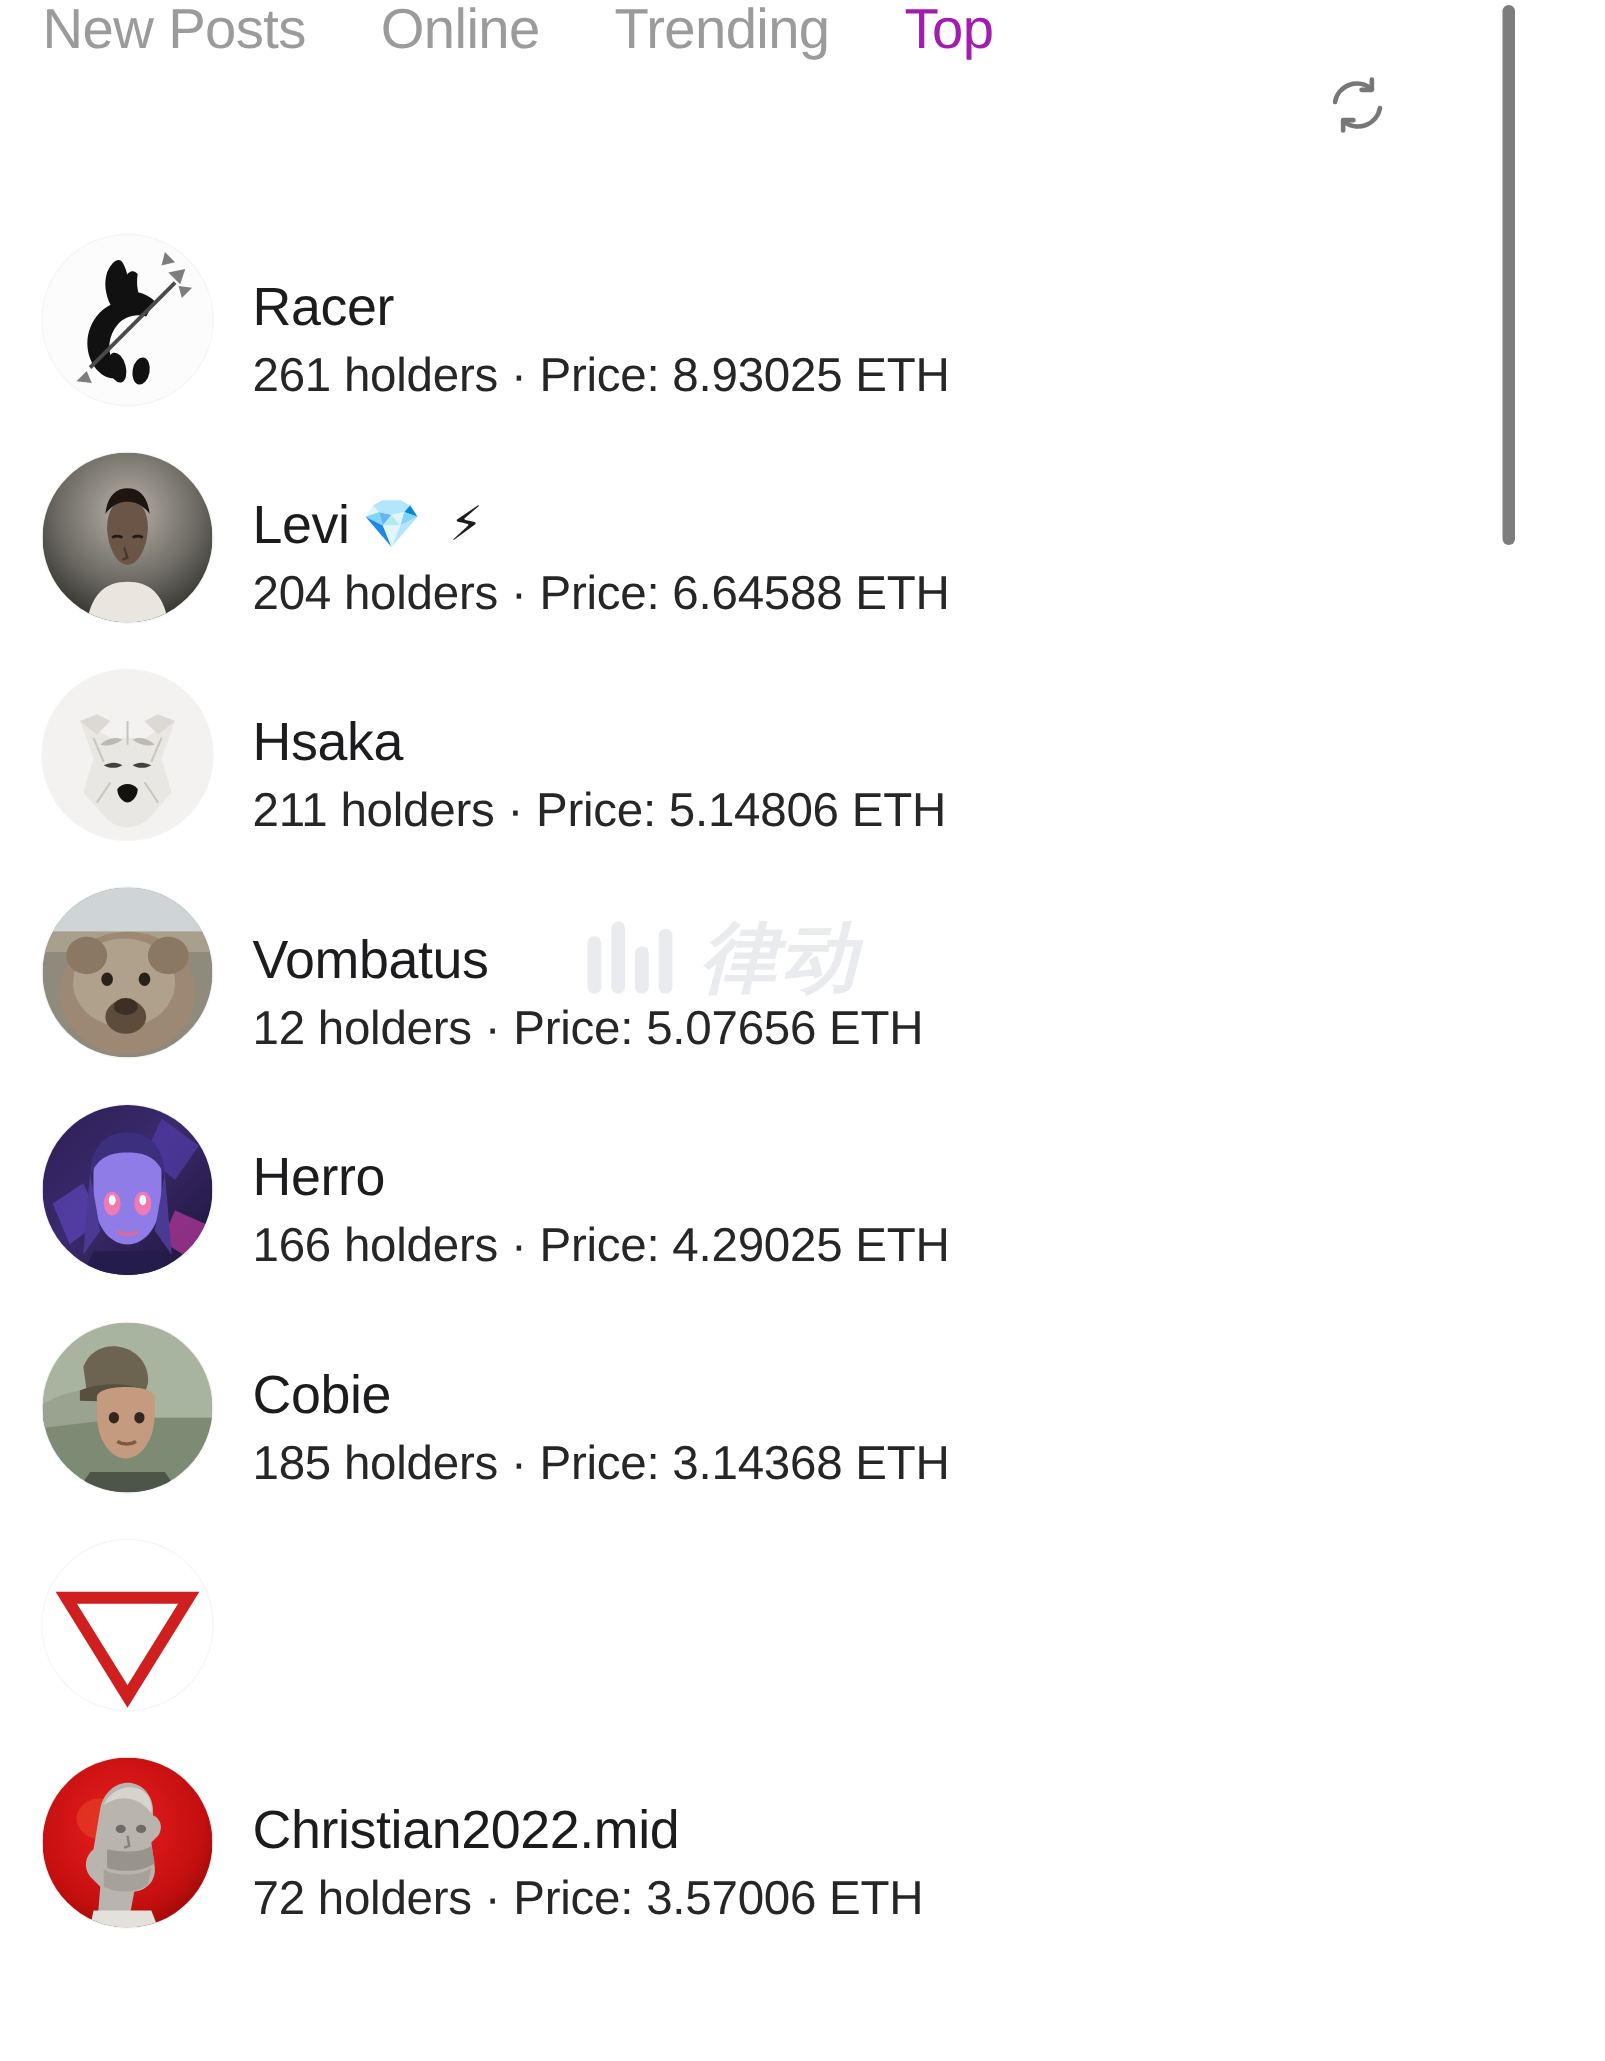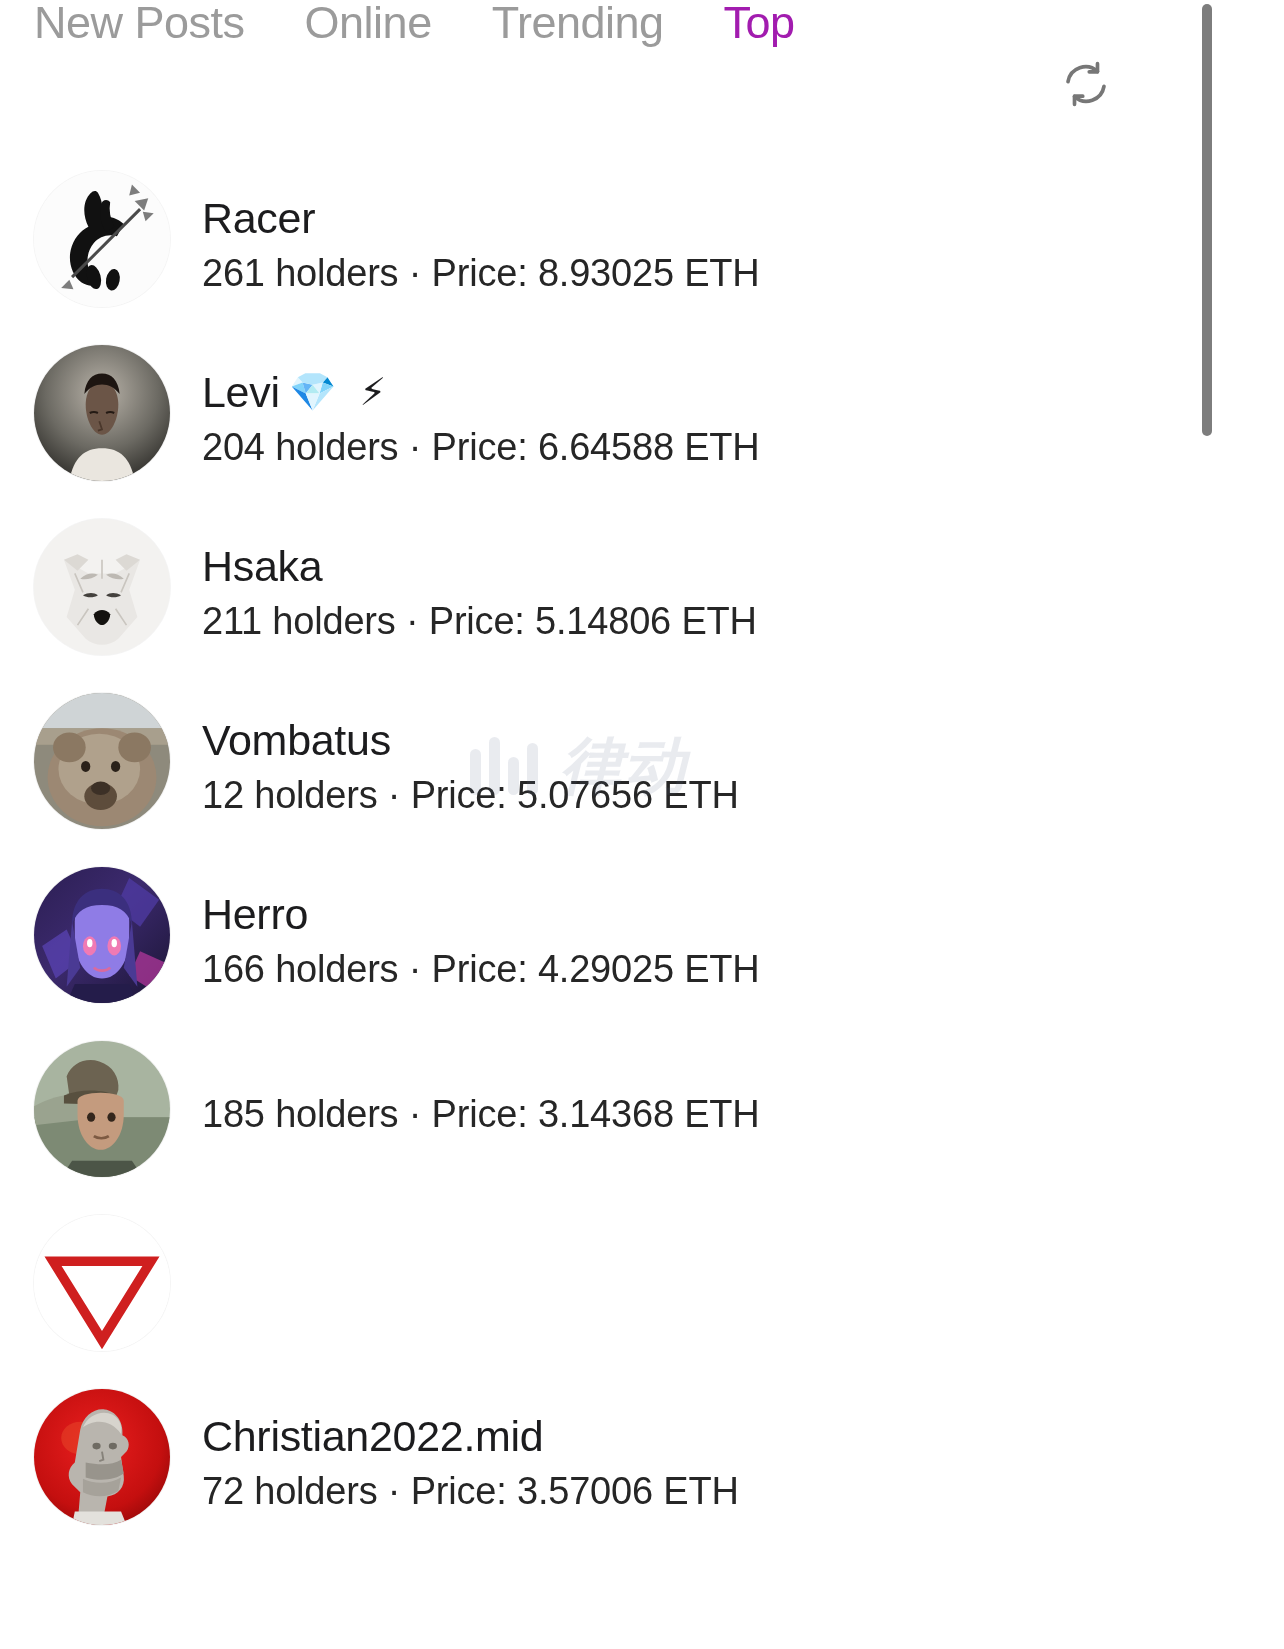--- a/index.html
+++ b/index.html
@@ -70,21 +70,21 @@
   }
 
   
   .list {
     padding: 0;
     margin: 0;
     list-style: none;
   }
   .row {
     display: flex;
-    align-items: center;
+    align-items: flex-end;
     height: 174px;
     padding-left: 34px;
     box-sizing: border-box;
     cursor: pointer;
   }
   .avatar-wrap {
     flex: 0 0 auto;
     width: 136px;
     height: 136px;
     position: relative;
@@ -417,20 +417,23 @@
               <path d="M32 44c0-4 8-6 17-6s17 2 17 6v10c0 15-8 26-17 26s-17-11-17-26z" fill="#c49b7e"></path>
               <ellipse cx="42" cy="56" rx="3" ry="3.4" fill="#33261c"></ellipse>
               <ellipse cx="57" cy="56" rx="3" ry="3.4" fill="#33261c"></ellipse>
               <path d="M44 70c3 2 8 2 11 0" stroke="#7d5a42" stroke-width="2" fill="none"></path>
               <path d="M28 88h44l8 12H20z" fill="#4c5547"></path>
             </svg>
           </span>
         </div>
       </div>
       <div class="row-text">
+        <div class="name">
+          <span>Cobie</span>
+        </div>
         <div class="meta">
           <span>185 holders</span>
           <span>·</span>
           <span>Price: 3.14368 ETH</span>
         </div>
       </div>
     </li>
 
     <li class="row">
       <div class="avatar-wrap">

